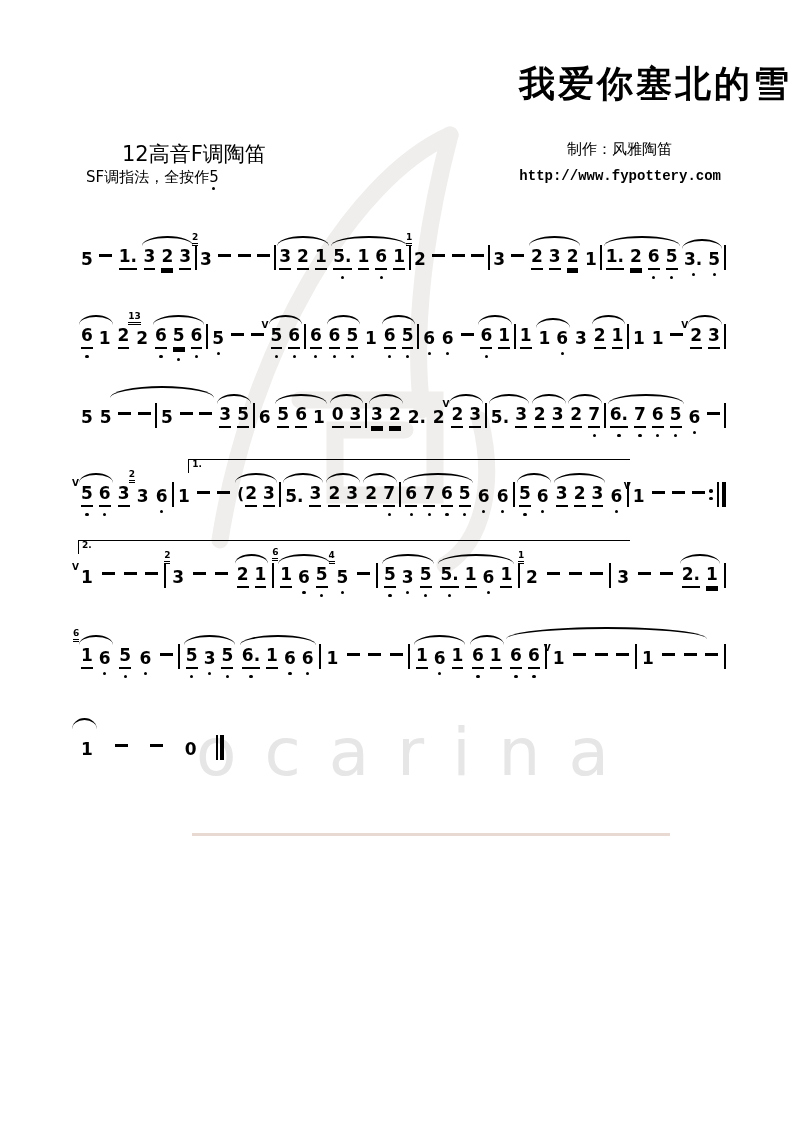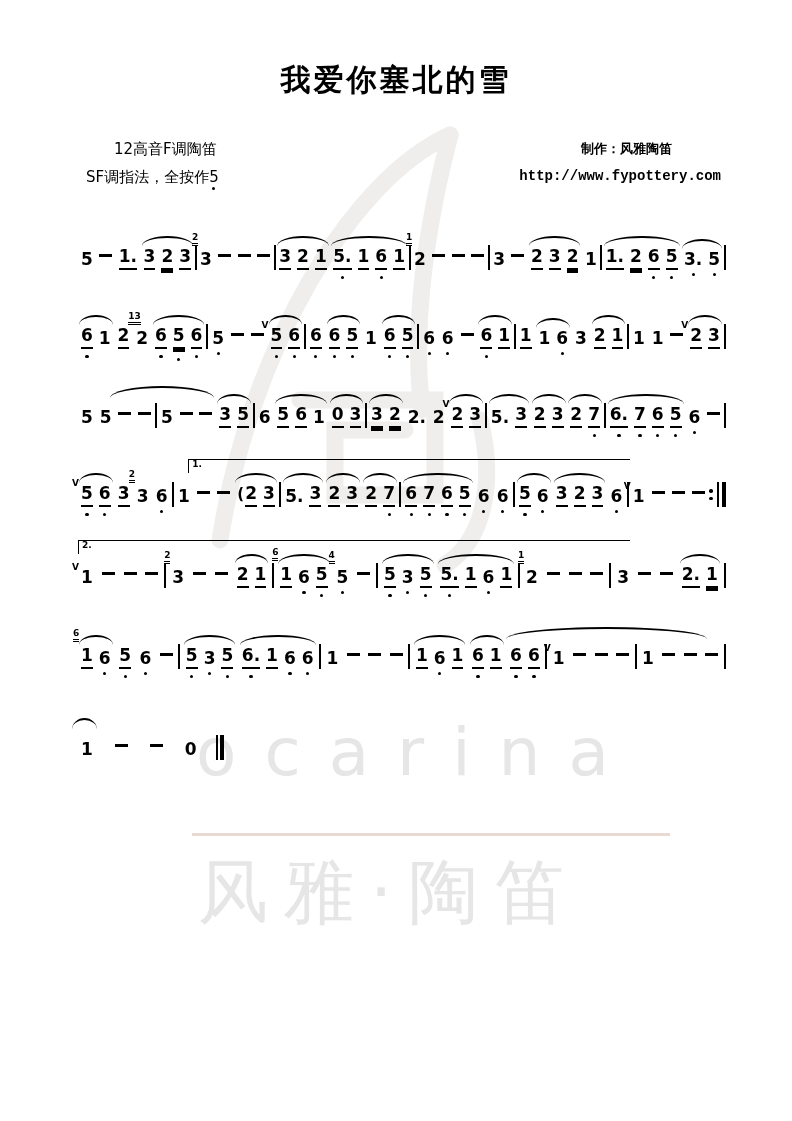--- a/index.html
+++ b/index.html
@@ -8,28 +8,28 @@
   
   #wm{position:absolute;inset:0;z-index:0;}
   #wm-logo{position:absolute;left:150px;top:100px;}
   .wm-latin{position:absolute;left:196px;top:714px;font-size:66px;letter-spacing:28px;
             color:var(--wmtext,#e5e5e5);white-space:nowrap;}
   .wm-divider{position:absolute;left:192px;top:833px;width:478px;height:3px;background:var(--divider,#e8dad3);}
   .wm-cjk{position:absolute;left:198px;top:846px;font-size:70px;letter-spacing:16px;
           color:var(--wmtext,#e5e5e5);white-space:nowrap;}
   
   #content{position:absolute;inset:0;z-index:1;}
-  .title{position:absolute;left:0;right:0;top:60px;text-align:center;
-         font-size:30px;font-weight:bold;letter-spacing:3px;}
-  .instrument{position:absolute;left:114px;top:140px;font-size:15px;}
+  .title{position:absolute;left:0;right:0;top:60px;text-align:right;
+         font-size:36px;font-weight:bold;letter-spacing:3px;}
+  .instrument{position:absolute;left:122px;top:140px;font-size:21px;}
   .fingering{position:absolute;left:86px;top:168px;font-size:15px;text-align:right;}
   .fnote{position:relative;display:inline-block;}
   .fnote::after{content:'';position:absolute;left:50%;margin-left:-1.5px;bottom:-4px;
                 width:3px;height:3px;border-radius:50%;background:#000;}
-  .maker{position:absolute;right:120px;top:140px;font-size:13px;font-weight:bold;}
+  .maker{position:absolute;right:120px;top:140px;font-size:15px;}
   .website{position:absolute;right:71px;top:168px;font-size:14px;
            font-family:Liberation Mono, monospace;font-weight:bold;}
   
   #music{position:absolute;left:78px;top:240px;width:648px;}
   .mline{display:flex;justify-content:space-between;align-items:flex-end;
          position:relative;height:30px;margin-bottom:49px;}
   .mline.short{justify-content:flex-start;gap:16px;}
   .mline:nth-child(4){margin-bottom:51px;}
   .mline:nth-child(5){margin-bottom:51px;}
   .mline:nth-child(6){margin-bottom:61px;}
@@ -72,21 +72,20 @@
     <svg id="wm-logo" width="430" height="480" viewBox="0 0 430 480" fill="none">
       <g stroke="#efeeec" stroke-width="17" stroke-linecap="round" fill="none">
         <path d="M70,440 C100,250 200,80 300,35"></path>
         <path d="M300,35 C275,130 262,230 272,310"></path>
         <path d="M150,300 L285,300 L285,395 L185,395 L185,330 L255,330"></path>
         <path d="M330,320 C345,380 335,440 295,465"></path>
       </g>
     </svg>
     <div class="wm-latin">ocarina</div>
     <div class="wm-divider"></div>
-    <div class="wm-cjk">风雅·陶笛</div>
   </div>
 
   <div id="content">
     <div class="title">我爱你塞北的雪</div>
     <div class="instrument">12高音F调陶笛</div>
     <div class="fingering"><span>SF调指法，全按作</span><span class="fnote">5</span></div>
     <div class="maker">制作：风雅陶笛</div>
     <div class="website">http://www.fypottery.com</div>
     <div id="music">
         <div class="mline">

